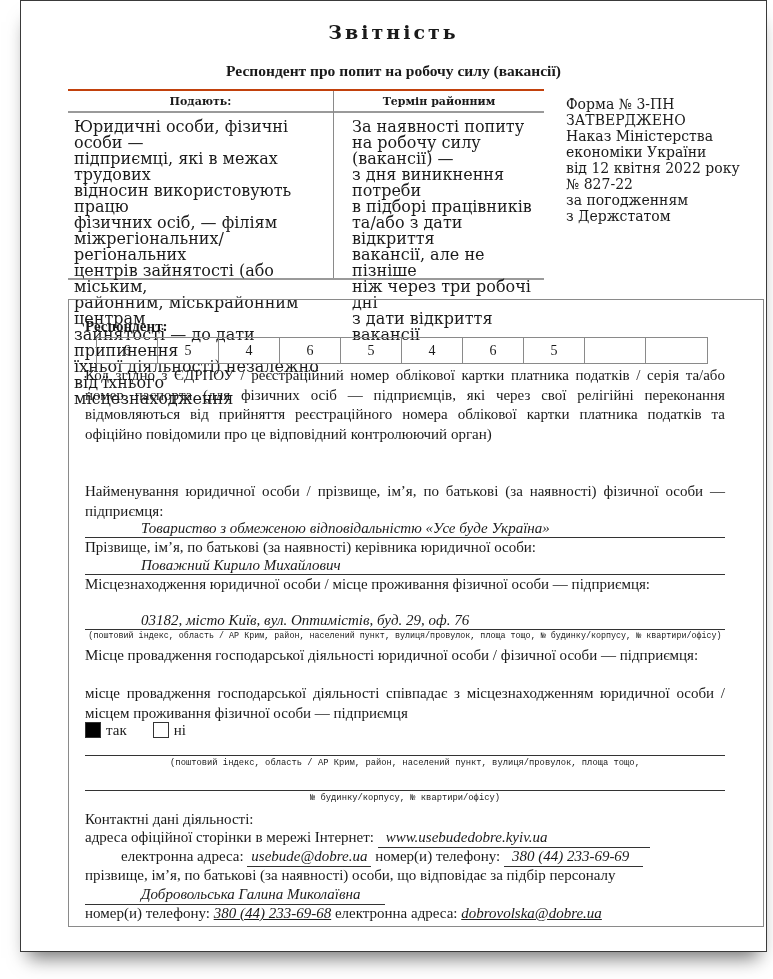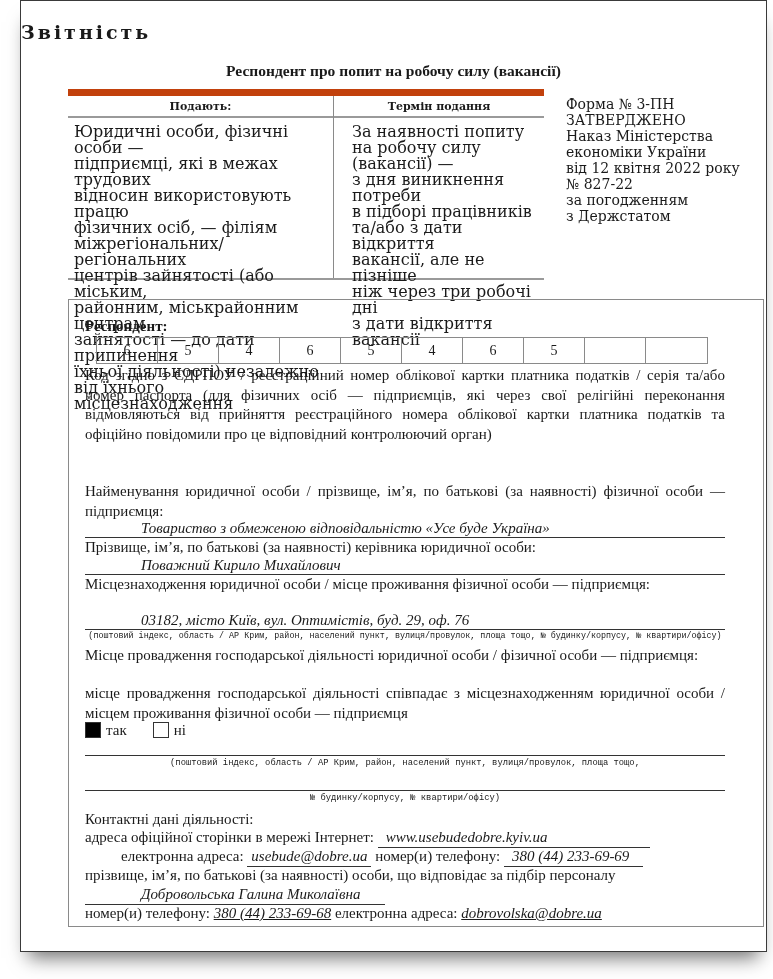--- a/index.html
+++ b/index.html
@@ -6,31 +6,31 @@
   html, body { width: 773px; height: 979px; background: #ffffff; overflow: hidden; }
   body { position: relative; font-family: "DejaVu Serif", "Liberation Serif", serif; color: #1a1a1a; }
 
   .page {
     position: absolute; left: 20px; top: 0; width: 747px; height: 952px;
     background: #fff; border: 1px solid #3a3a3a; border-top: 1px solid #3a3a3a;
     box-shadow: 0 14px 18px -8px rgba(0,0,0,0.55);
   }
 
   .title {
-    position: absolute; left: 0; right: 0; top: 20px; 
+    position: absolute; left: 0; right: 0; top: 20px; text-align: center;
     font-size: 19px; font-weight: bold; letter-spacing: 3px;
   }
   .subtitle {
     position: absolute; left: 0; right: 0; top: 61px; text-align: center;
     font-family: "Liberation Serif", serif; font-size: 15.5px; font-weight: bold;
   }
 
   .submit-table {
     position: absolute; left: 47px; top: 88px; width: 476px; height: 191px;
-    border-top: 7px solid #c2410c; border-bottom: 2px solid #9a9a9a;
+    border-top: 2px solid #c2410c; border-bottom: 2px solid #9a9a9a;
     display: flex;
   }
   .submit-col { position: relative; }
   .submit-col.left { width: 266px; border-right: 1px solid #8a8a8a; }
   .submit-col.right { flex: 1; }
   .col-head {
     height: 22px; border-bottom: 2px solid #9a9a9a; text-align: center;
     font-size: 11px; font-weight: bold; line-height: 22px;
   }
   .col-body {
@@ -107,21 +107,21 @@
 відносин використовують працю
 фізичних осіб, — філіям
 міжрегіональних/регіональних
 центрів зайнятості (або міським,
 районним, міськрайонним центрам
 зайнятості — до дати припинення
 їхньої діяльності) незалежно
 від їхнього місцезнаходження</div>
     </div>
     <div class="submit-col right">
-      <div class="col-head">Термін подання</div>
+      <div class="col-head">Термін районним</div>
       <div class="col-body">За наявності попиту
 на робочу силу (вакансії) —
 з дня виникнення потреби
 в підборі працівників
 та/або з дати відкриття
 вакансії, але не пізніше
 ніж через три робочі дні
 з дати відкриття вакансії</div>
     </div>
   </div>

